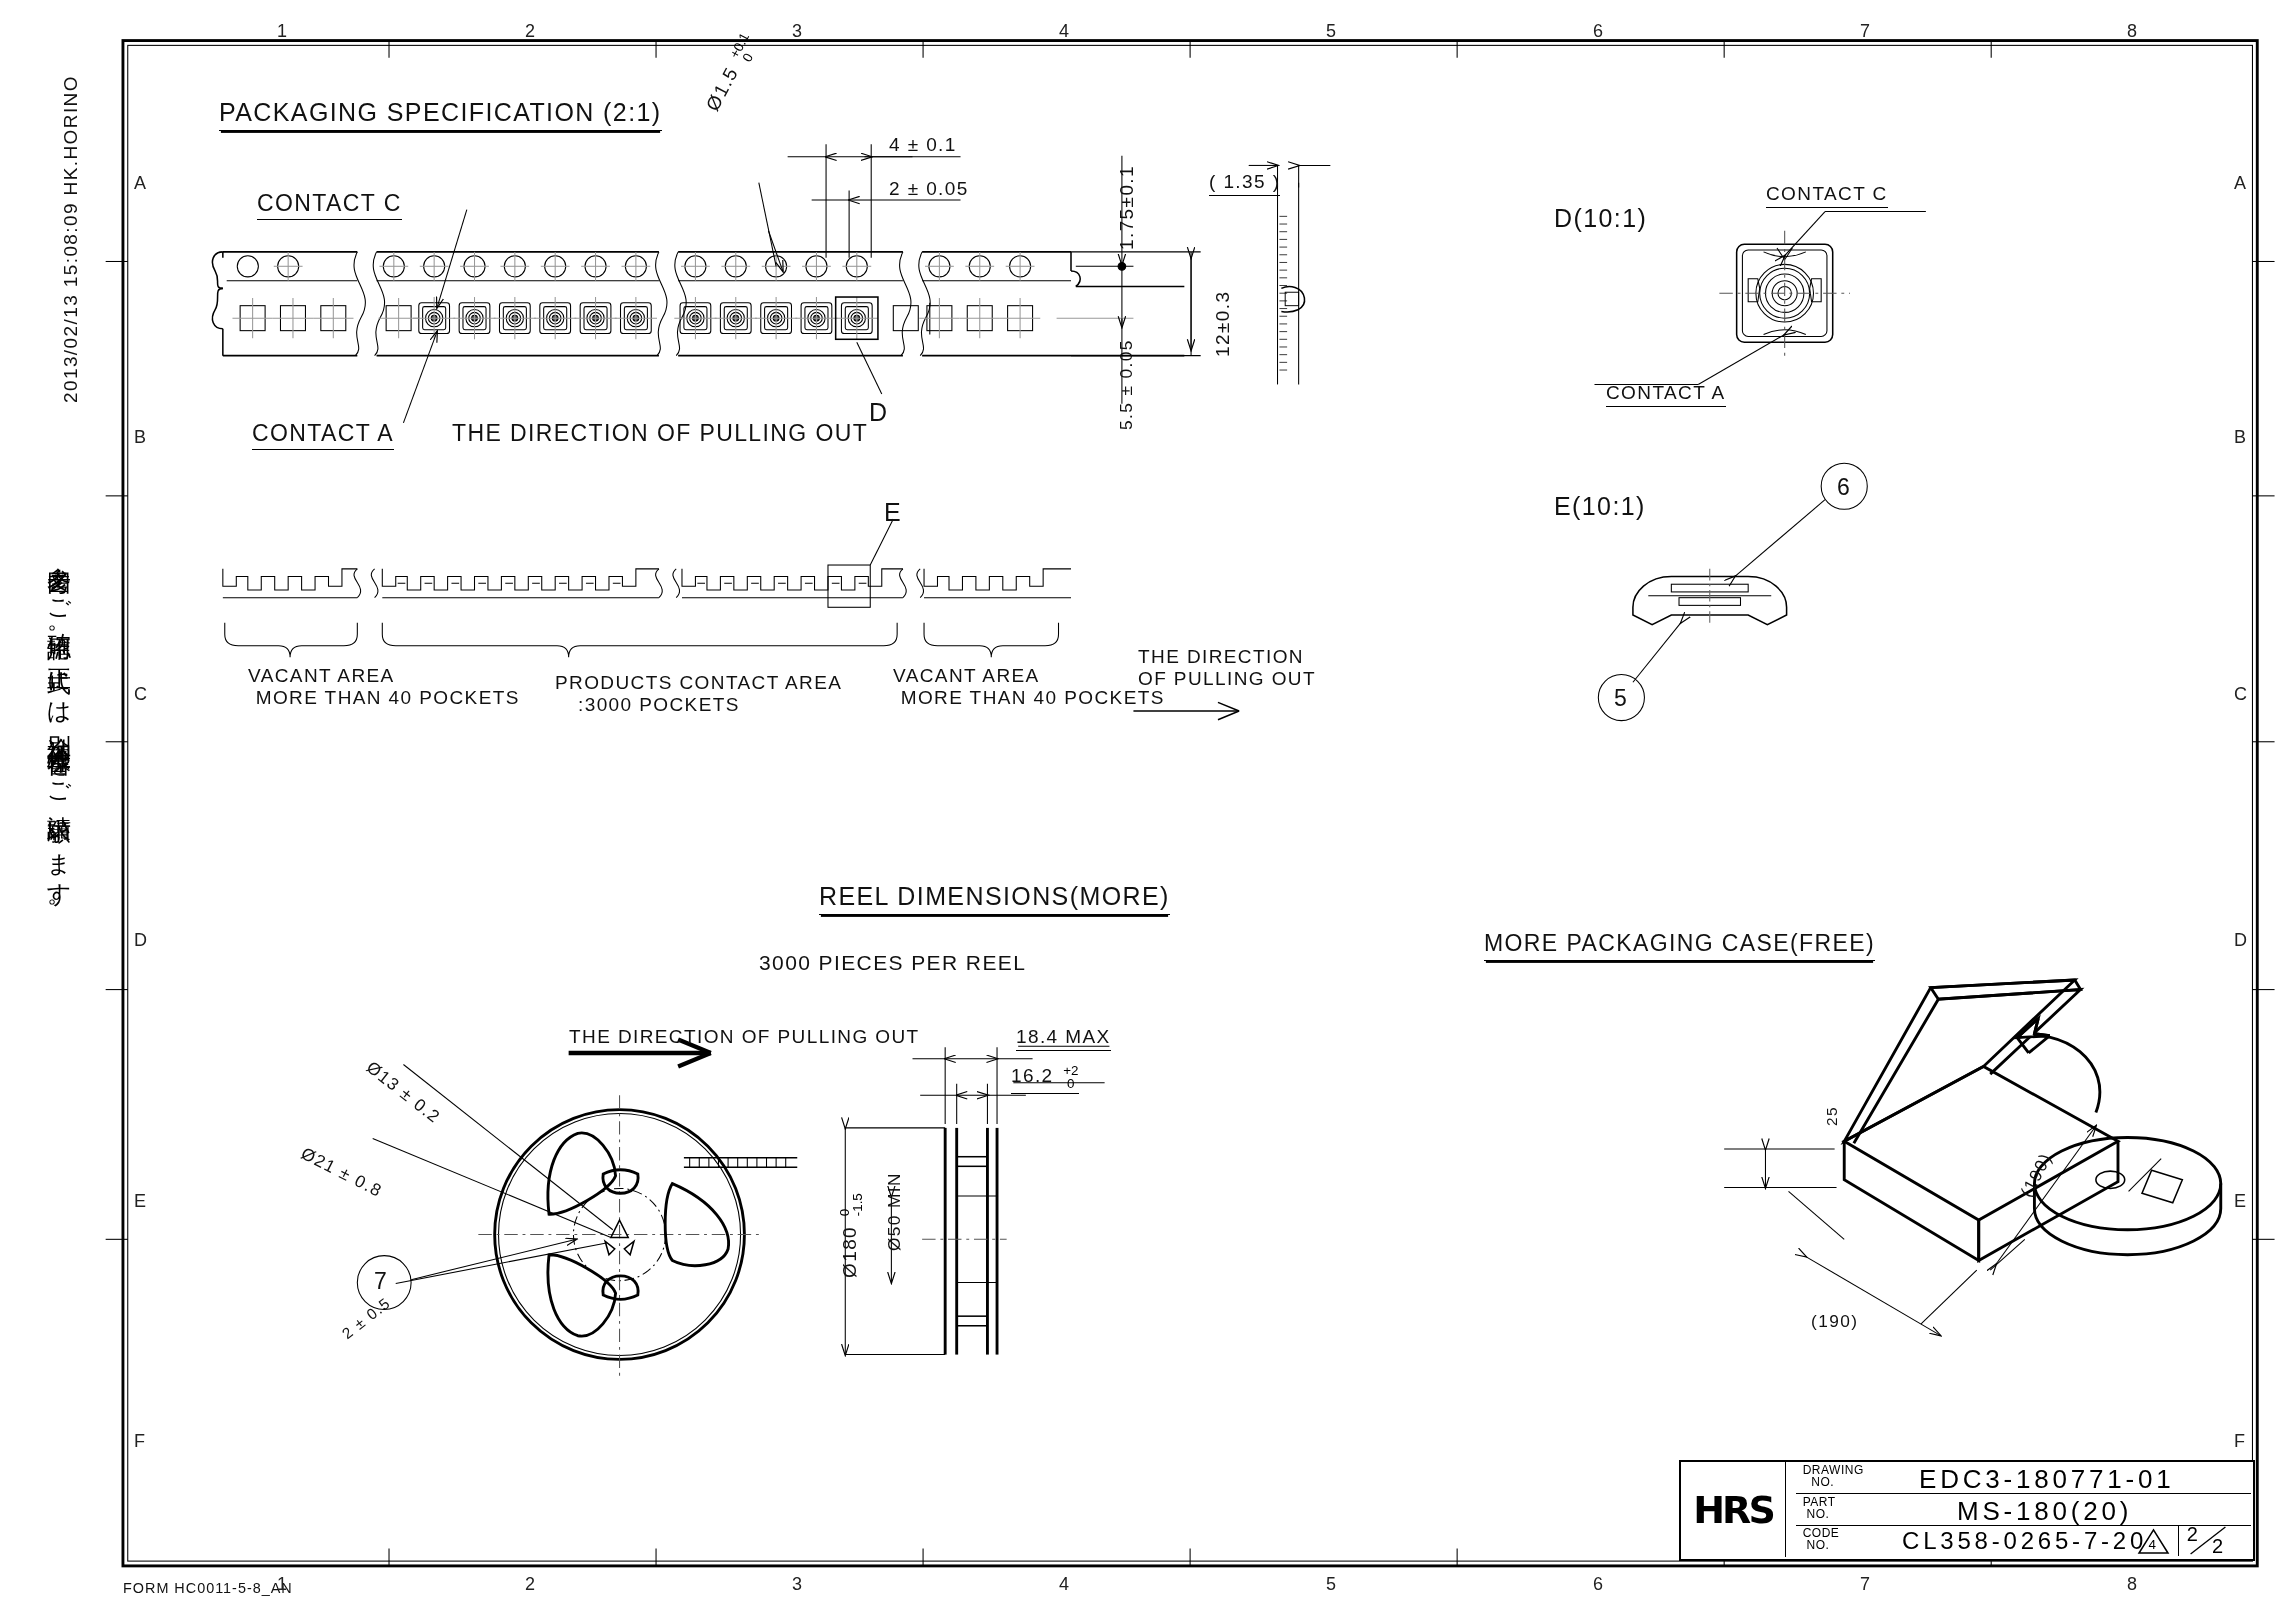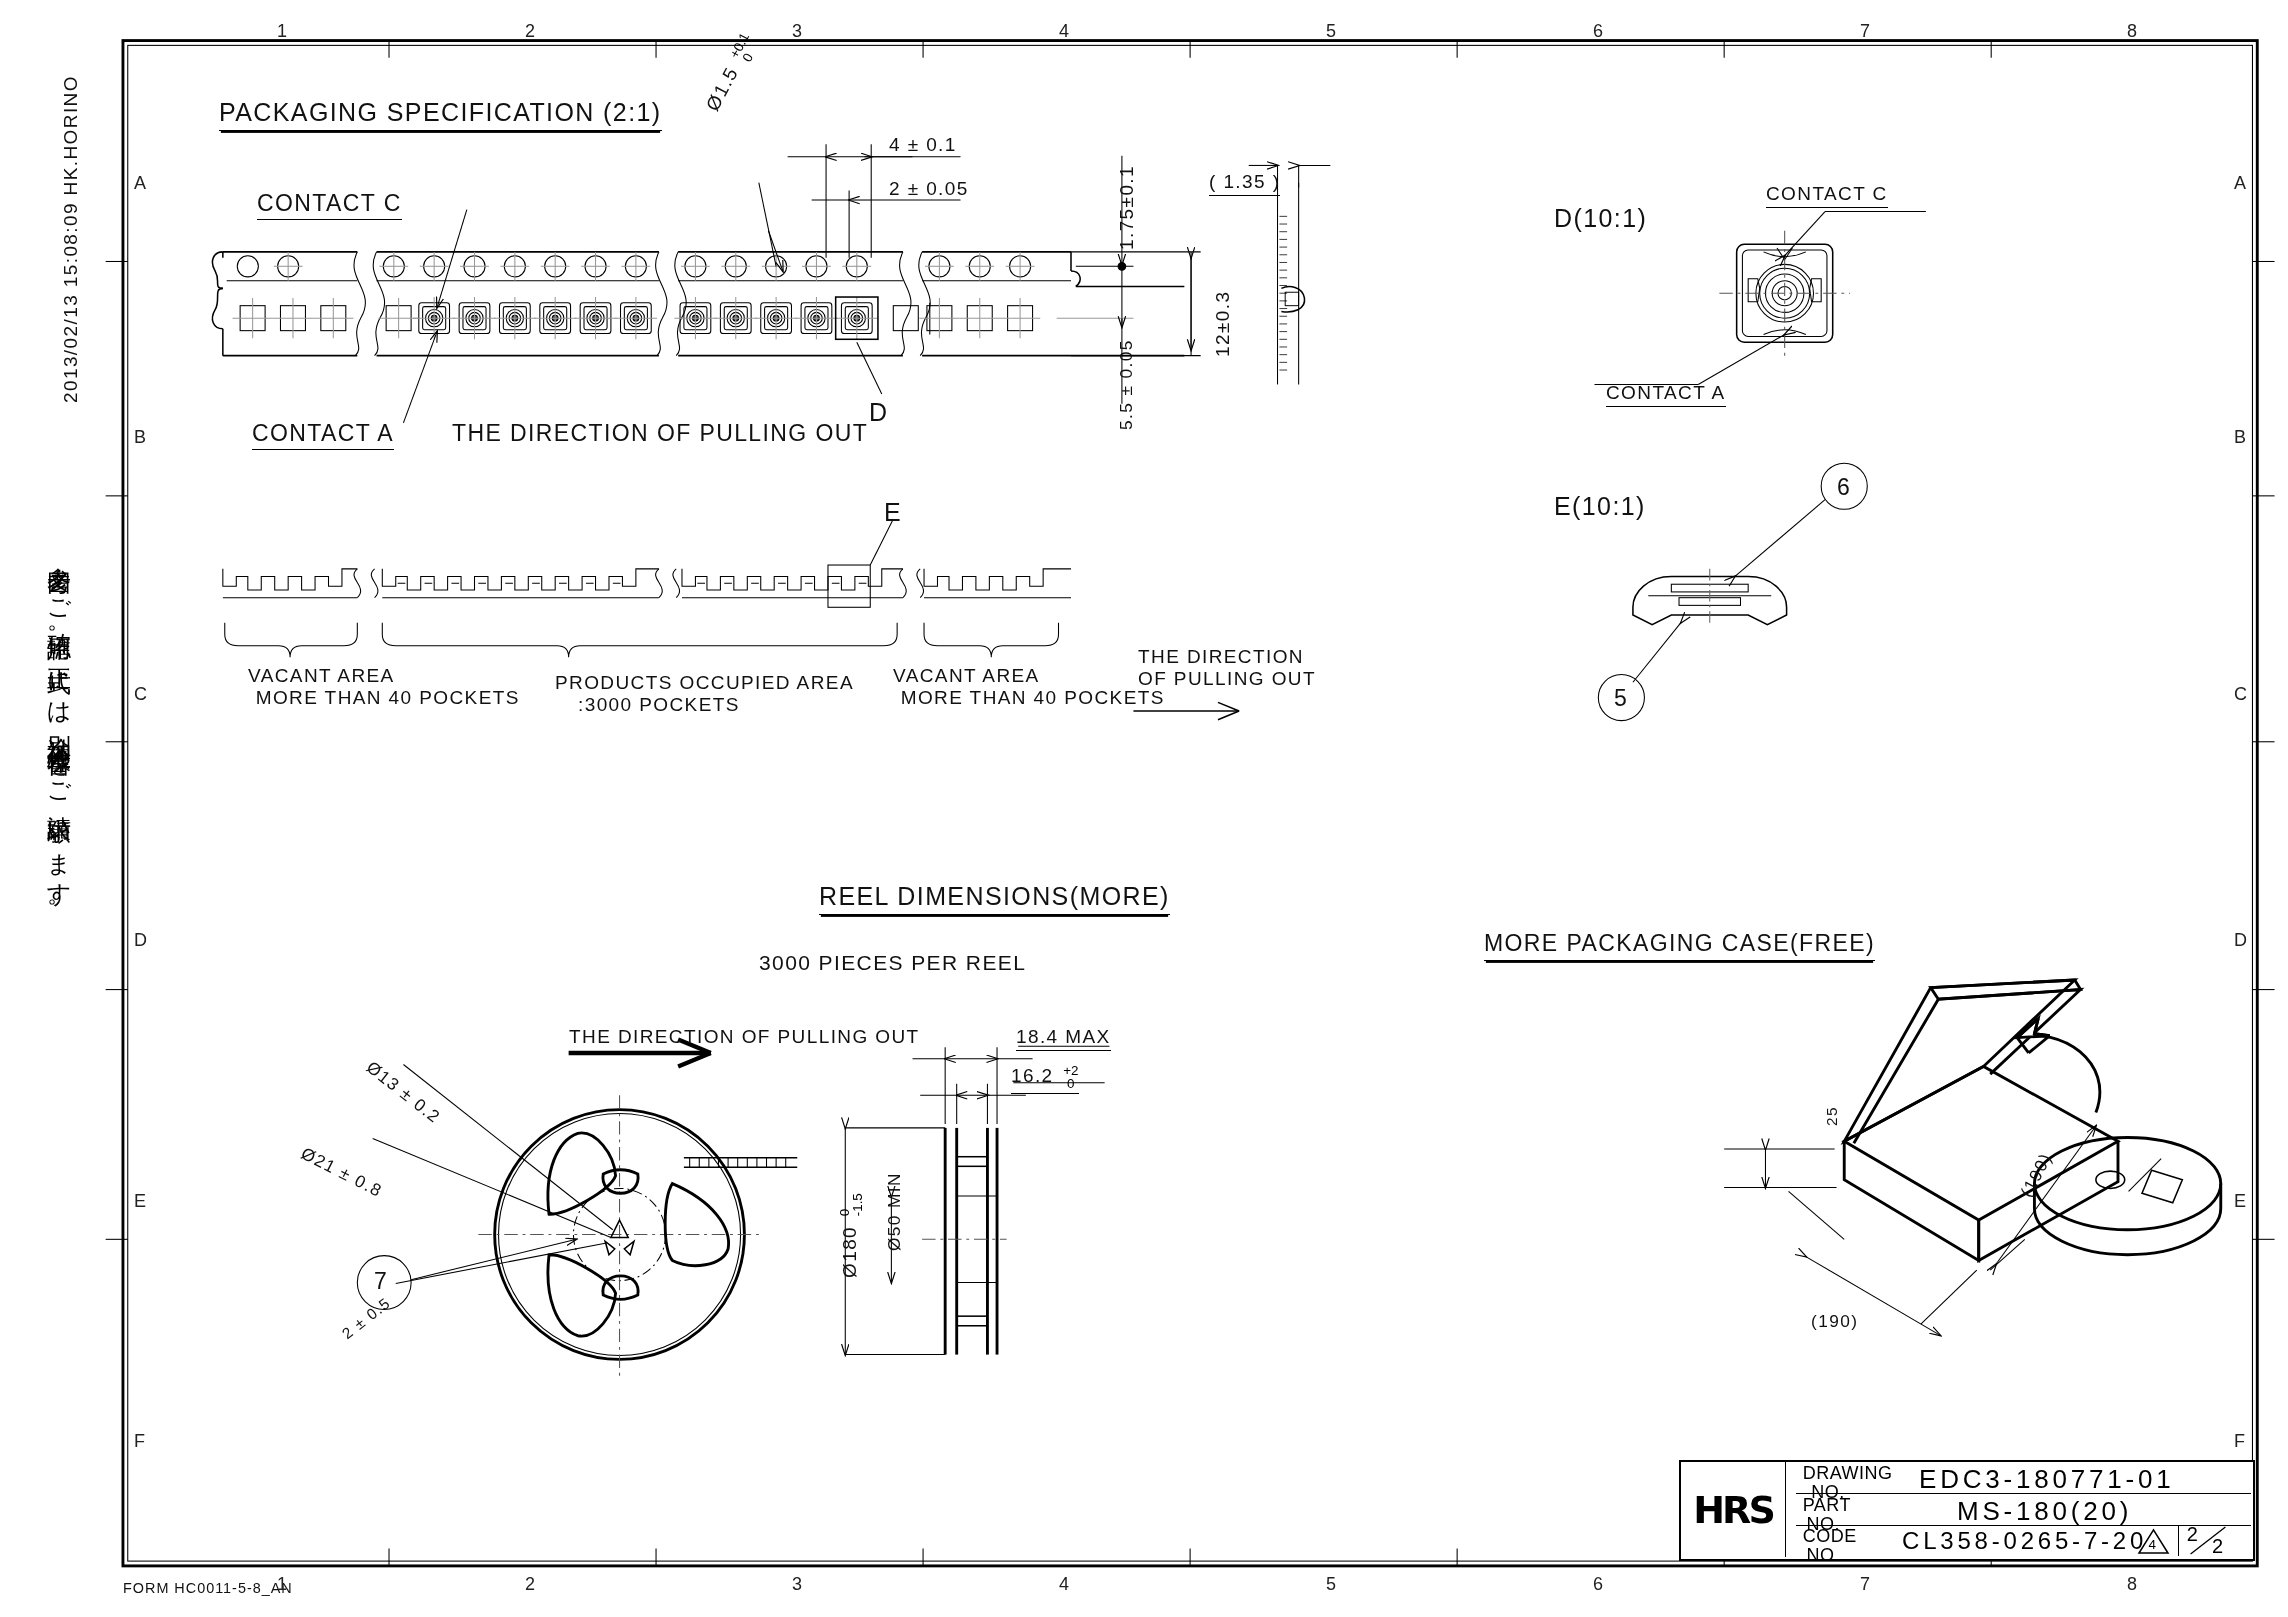--- a/index.html
+++ b/index.html
@@ -21,21 +21,21 @@
   .vjp{writing-mode:vertical-rl;text-orientation:upright;
        font-family:"DejaVu Sans","Liberation Sans",sans-serif;
        font-size:24px;letter-spacing:2.9px;white-space:nowrap;}
   svg{position:absolute;top:0;left:0;overflow:visible;}
   .ln{stroke:#000;fill:none;}
   .thin{stroke-width:1.1;}
   .med{stroke-width:1.6;}
   .thick{stroke-width:3;}
   .xthick{stroke-width:4.5;}
   .zone{font-family:"Liberation Sans",sans-serif;font-size:18px;color:#222;}
-  .tb-lbl{font-family:"Liberation Sans",sans-serif;font-size:18px;letter-spacing:0.5px;line-height:1.05;}
+  .tb-lbl{font-family:"Liberation Sans",sans-serif;font-size:12px;letter-spacing:0.5px;line-height:1.05;}
   .tb-val{font-family:"Liberation Sans",sans-serif;font-size:26px;letter-spacing:3.8px;}
 </style>
 </head>
 <body>
 
 <div class="abs rot90" style="left:60px;top:403px;">
   <span class="txt t20">2013/02/13  15:08:09  HK.HORINO</span>
 </div>
 
 <div class="abs vjp" style="left:43px;top:548px;">参考図：ご確認用。正式には別途納入仕様書をご請求願います。</div>
@@ -670,21 +670,21 @@
 <div class="abs txt t20 ul-s" style="left:1209px;top:171px;">( 1.35 )</div>
 
 <div class="abs txt t26" style="left:869px;top:398px;">D</div>
 <div class="abs txt t26" style="left:884px;top:498px;">E</div>
 
 <div class="abs" style="left:248px;top:665px;">
   <div class="txt t20">VACANT AREA</div>
   <div class="txt t20" style="margin-left:7.7px">MORE THAN 40 POCKETS</div>
 </div>
 <div class="abs" style="left:555px;top:672px;">
-  <div class="txt t20">PRODUCTS OCCUPIED AREA</div>
+  <div class="txt t20">PRODUCTS CONTACT AREA</div>
   <div class="txt t20" style="margin-left:23px">:3000 POCKETS</div>
 </div>
 <div class="abs" style="left:893px;top:665px;">
   <div class="txt t20">VACANT AREA</div>
   <div class="txt t20" style="margin-left:7.7px">MORE THAN 40 POCKETS</div>
 </div>
 <div class="abs" style="left:1138px;top:646px;">
   <div class="txt t20">THE DIRECTION</div>
   <div class="txt t20">OF PULLING OUT</div>
 </div>

